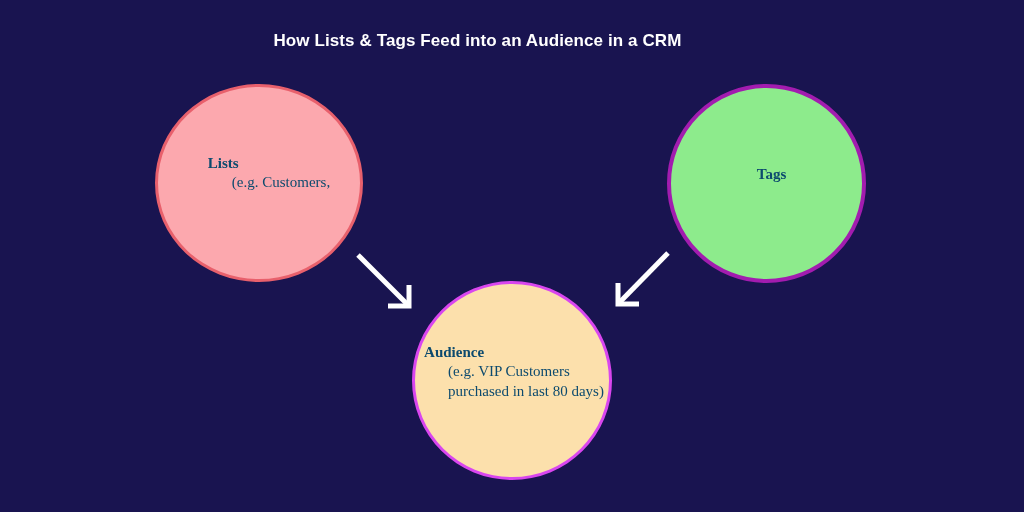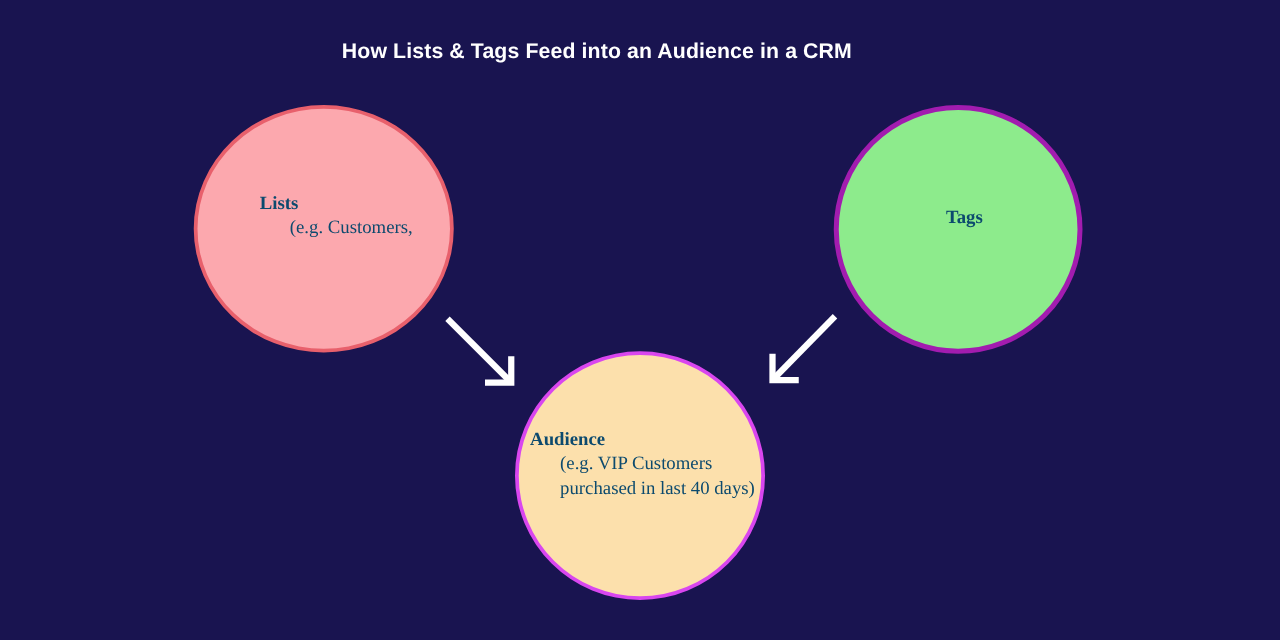--- a/index.html
+++ b/index.html
@@ -137,17 +137,17 @@
   <div class="node" id="node-tags">
     <div class="node-text">
       <span class="node-title">Tags</span>
     </div>
   </div>
 
   <div class="node" id="node-audience">
     <div class="node-text">
       <span class="node-title">Audience</span>
       <span class="node-desc">(e.g. VIP Customers</span>
-      <span class="node-desc">purchased in last 40 days)</span>
+      <span class="node-desc">purchased in last 80 days)</span>
     </div>
   </div>
 
 </div>
 
 </body></html>

